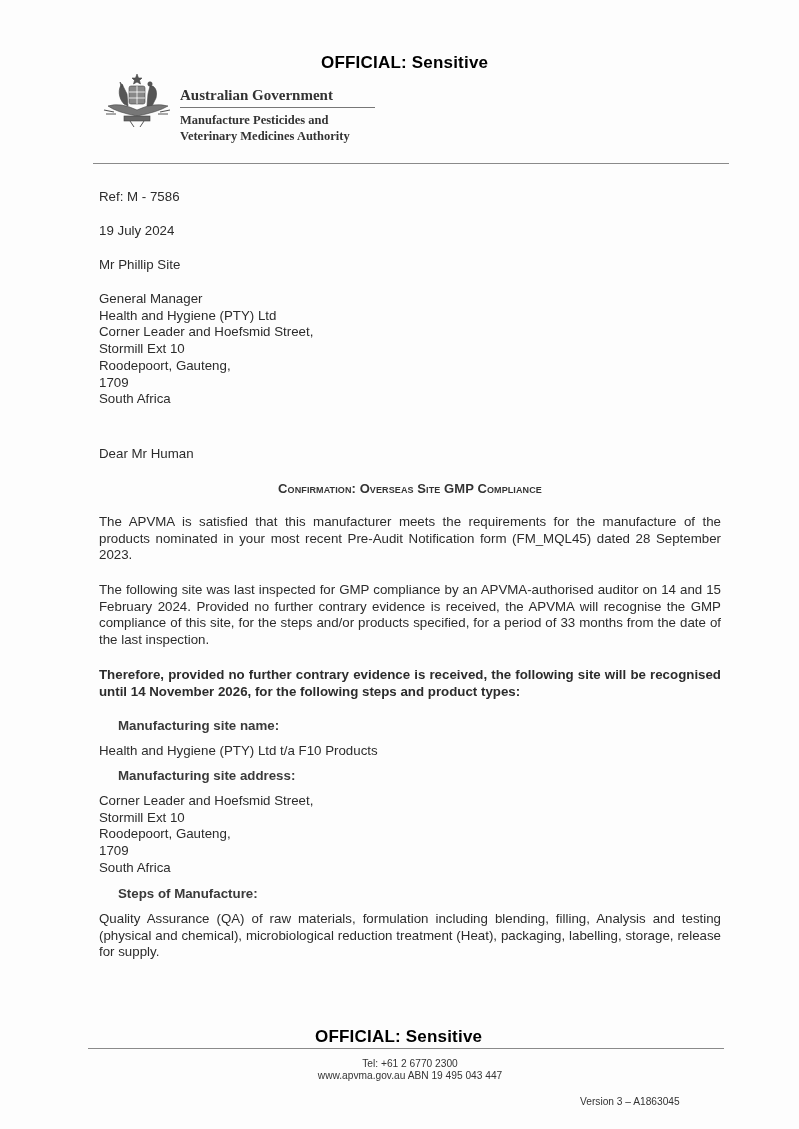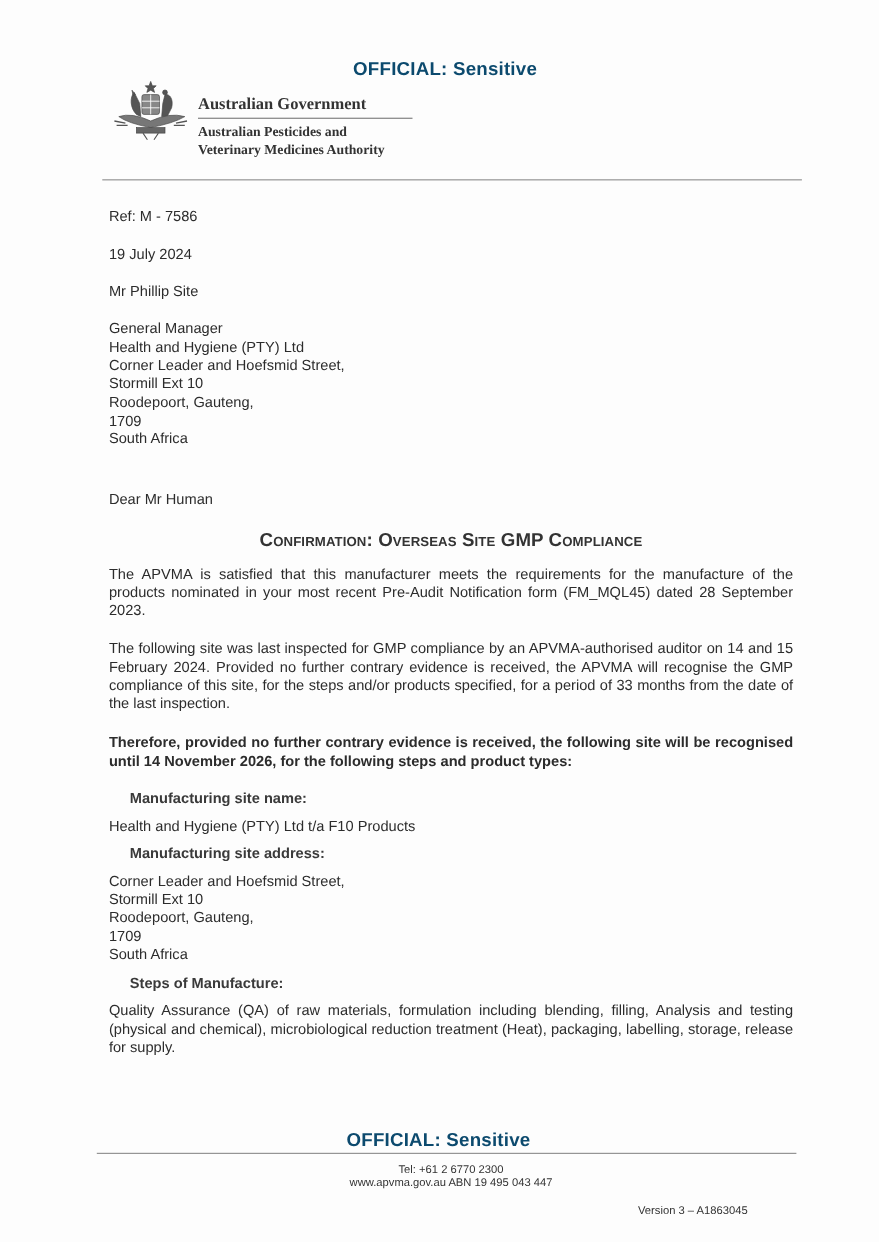--- a/index.html
+++ b/index.html
@@ -1,18 +1,18 @@
 <!DOCTYPE html>
 <html><head>
 <meta charset="utf-8">
 <style>
   html, body { margin: 0; padding: 0; background: #fdfdfd; }
   body { width: 799px; height: 1129px; position: relative; overflow: hidden; font-family: "Liberation Sans", sans-serif; color: #2a2a2a; }
   .abs { position: absolute; }
-  .classification { color: #0c4a6e; font-weight: bold; font-size: 17px; letter-spacing: 0.2px; }
+  .classification { color: #000000; font-weight: bold; font-size: 17px; letter-spacing: 0.2px; }
   .crest { left: 100px; top: 72px; width: 74px; height: 58px; }
   .gov-title { left: 180px; top: 87px; font-family: "Liberation Serif", serif; font-weight: bold; font-size: 15px; color: #333; }
   .gov-rule { left: 180px; top: 107px; width: 195px; height: 1px; background: #777; }
   .agency { left: 180px; top: 112px; font-family: "Liberation Serif", serif; font-weight: bold; font-size: 12.5px; line-height: 16px; color: #333; }
   .header-rule { left: 93px; top: 163px; width: 636px; height: 1px; background: #8a8a8a; }
   .txt { font-size: 13.3px; line-height: 16.7px; color: #2c2c2c; }
   .para { left: 99px; width: 622px; text-align: justify; }
   .heading { left: 99px; width: 622px; text-align: center; font-weight: bold; font-size: 13px; font-variant: small-caps; color: #333; letter-spacing: 0.1px; }
   .label { font-weight: bold; color: #3a3a3a; padding-left: 19px; }
   .footer-rule { left: 88px; top: 1048px; width: 636px; height: 1px; background: #8a8a8a; }
@@ -39,42 +39,42 @@
       <path d="M8,34 Q20,30 37,38 Q54,30 68,34 Q58,40 37,44 Q16,40 8,34 Z" fill="#777"></path>
       <path d="M4,38 L14,40 M6,42 L16,42 M60,40 L70,38 M58,42 L68,42" stroke="#555" stroke-width="1.2"></path>
       <rect x="24" y="44" width="26" height="5" fill="#666"></rect>
       <path d="M30,49 L34,55 M44,49 L40,55" stroke="#555" stroke-width="1"></path>
     </g>
   </svg>
 </div>
 <div class="abs gov-title">Australian Government</div>
 <div class="abs gov-rule"></div>
 <div class="abs agency">
-  <div>Australian Pesticides and</div>
+  <div>Manufacture Pesticides and</div>
   <div>Veterinary Medicines Authority</div>
 </div>
 <div class="abs header-rule"></div>
 
 <div class="abs txt" style="left:99px; top:189px;">Ref:  M - 7586</div>
 <div class="abs txt" style="left:99px; top:223px;">19 July 2024</div>
 <div class="abs txt" style="left:99px; top:257px;">Mr Phillip Site</div>
 
 <div class="abs txt" style="left:99px; top:291px;">
   <div>General Manager</div>
   <div>Health and Hygiene (PTY) Ltd</div>
   <div>Corner Leader and Hoefsmid Street,</div>
   <div>Stormill Ext 10</div>
   <div>Roodepoort, Gauteng,</div>
   <div>1709</div>
   <div>South Africa</div>
 </div>
 
 <div class="abs txt" style="left:99px; top:446px;">Dear Mr Human</div>
 
-<div class="abs heading" style="top:481px; font-size:17px;">Confirmation: Overseas Site GMP Compliance</div>
+<div class="abs heading" style="top:481px; font-size:13px;">Confirmation: Overseas Site GMP Compliance</div>
 
 <div class="abs txt para" style="top:514px;">The APVMA is satisfied that this manufacturer meets the requirements for the manufacture of the products nominated in your most recent Pre-Audit Notification form (FM_MQL45) dated 28 September 2023.</div>
 <div class="abs txt para" style="top:582px;">The following site was last inspected for GMP compliance by an APVMA-authorised auditor on 14 and 15 February 2024. Provided no further contrary evidence is received, the APVMA will recognise the GMP compliance of this site, for the steps and/or products specified, for a period of 33 months from the date of the last inspection.</div>
 <div class="abs txt para" style="top:667px;font-weight:bold;">Therefore, provided no further contrary evidence is received, the following site will be recognised until 14 November 2026, for the following steps and product types:</div>
 
 <div class="abs txt label" style="left:99px; top:718px;">Manufacturing site name:</div>
 <div class="abs txt" style="left:99px; top:743px;">Health and Hygiene (PTY) Ltd t/a F10 Products</div>
 
 <div class="abs txt label" style="left:99px; top:768px;">Manufacturing site address:</div>
 <div class="abs txt" style="left:99px; top:793px;">

